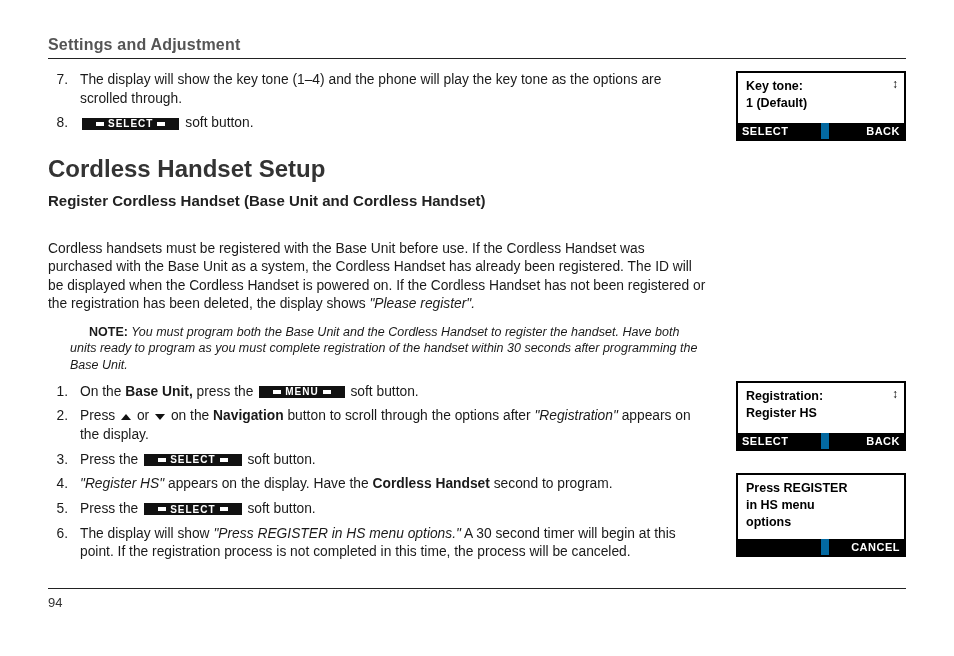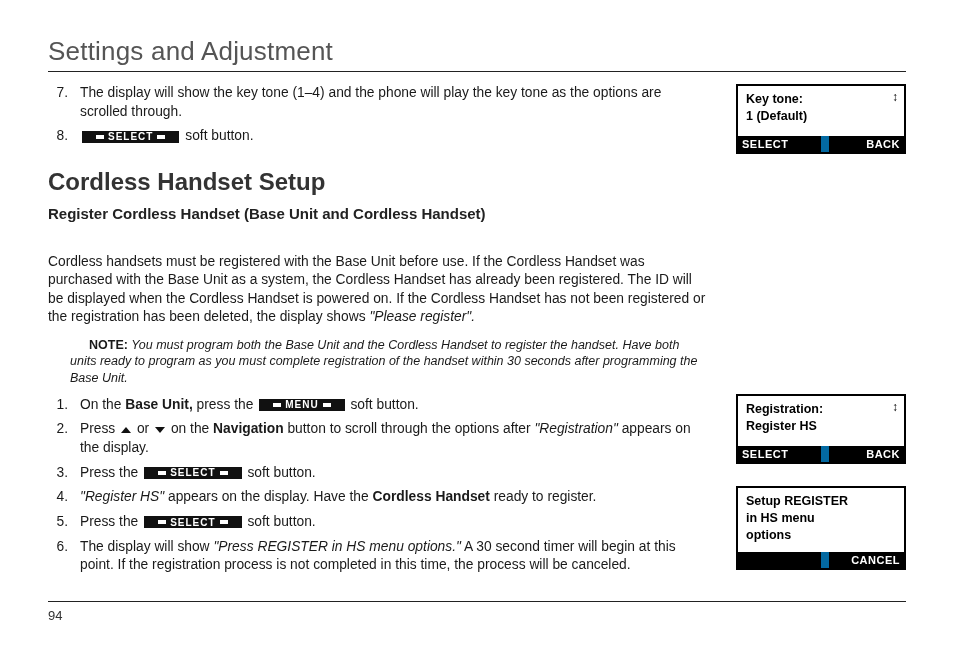--- a/index.html
+++ b/index.html
@@ -13,22 +13,22 @@
   }
   .page {
     padding: 36px 48px 0 48px;
   }
   .rule {
     border: none;
     border-top: 1px solid #222;
     margin-top: 4px;
   }
   .section-title {
-    font-size: 26px;
-    font-weight: 400;
+    font-size: 16px;
+    font-weight: 700;
     color: #555;
     letter-spacing: 0.2px;
   }
   .columns {
     display: flex;
     gap: 28px;
     margin-top: 12px;
   }
   .main {
     flex: 1 1 auto;
@@ -243,21 +243,21 @@
                 <span class="nub-l"></span>
                 <span>SELECT</span>
                 <span class="nub-r"></span>
               </span><span> soft button.</span>
           </span>
         </li>
 
         <li>
           <span class="num">4.</span>
           <span class="txt">
-            <span class="italic">"Register HS"</span><span> appears on the display. Have the </span><span class="bold">Cordless Handset</span><span> ready to register.</span>
+            <span class="italic">"Register HS"</span><span> appears on the display. Have the </span><span class="bold">Cordless Handset</span><span> second to program.</span>
           </span>
         </li>
 
         <li>
           <span class="num">5.</span>
           <span class="txt">
             <span>Press the </span><span class="soft-btn">
                 <span class="nub-l"></span>
                 <span>SELECT</span>
                 <span class="nub-r"></span>
@@ -300,21 +300,21 @@
         <div class="lcd-softrow">
           <div class="sk left">SELECT</div>
           <div class="sk right">BACK</div>
         </div>
       </div>
 
       <div style="height:22px"></div>
 
       <div class="lcd">
         <div class="lcd-body">
-          <div>Setup REGISTER</div>
+          <div>Press REGISTER</div>
           <div>in HS menu</div>
           <div>options</div>
         </div>
         <div class="lcd-softrow">
           <div class="sk blank"></div>
           <div class="sk right">CANCEL</div>
         </div>
       </div>
 
     </div>

